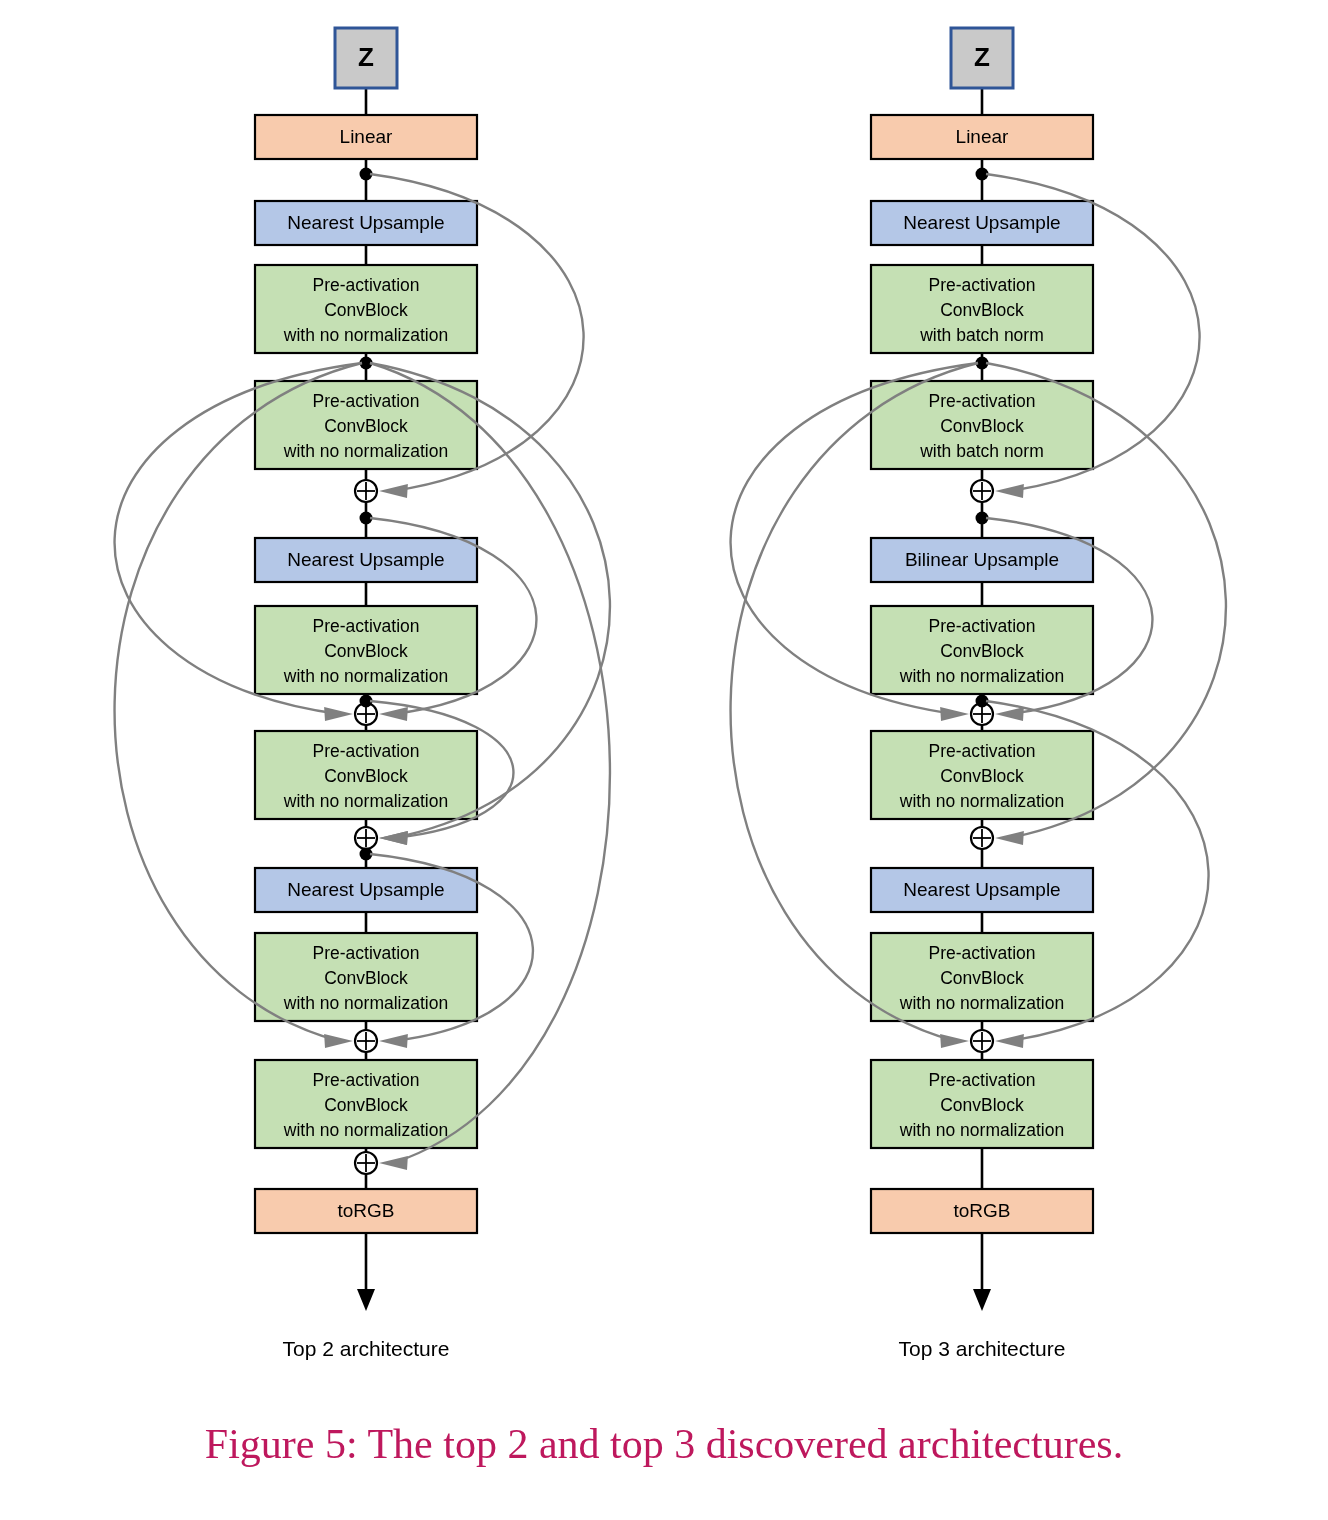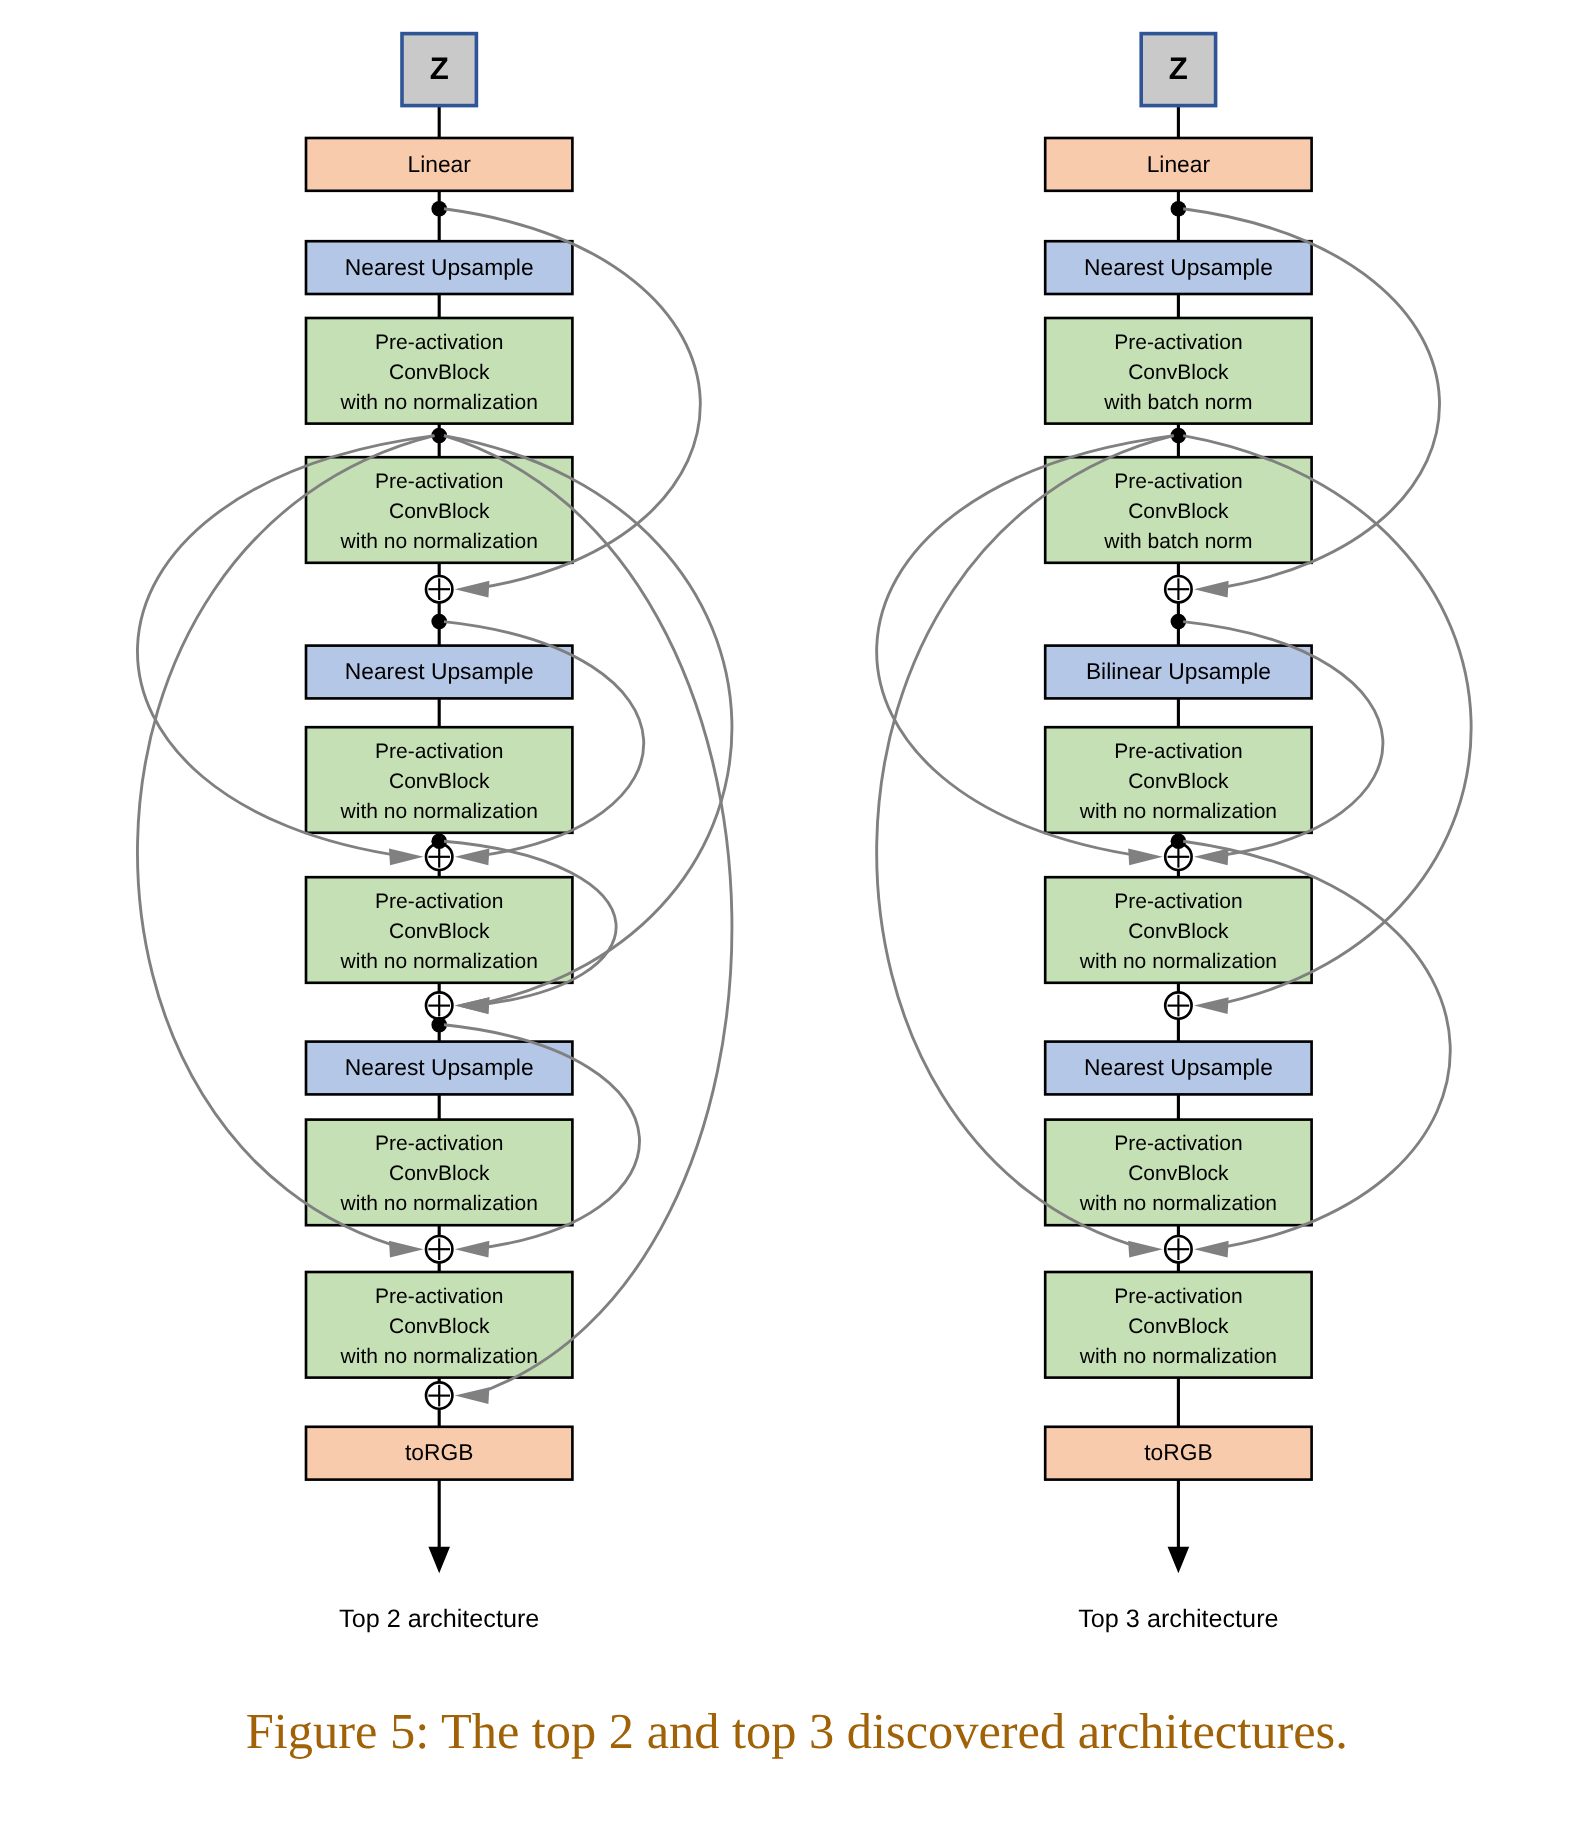--- a/index.html
+++ b/index.html
@@ -74,21 +74,21 @@
     text-anchor: middle;
   }
   .fig-caption {
     position: absolute;
     left: 0;
     top: 1420px;
     width: 1328px;
     text-align: center;
     font-family: "Liberation Serif", serif;
     font-size: 42px;
-    color: #a16207;
+    color: #be185d;
   }
 </style>
 </head>
 <body>
 
 <div id="figure-root">
   <svg id="diagram-svg" width="1328" height="1420" viewBox="0 0 1328 1420">
       <g>
         <path d="M 366 88 L 366 1305" class="main-line"></path>
         <path d="M 357 1289 L 375 1289 L 366 1311 Z" class="arrowhead-black"></path>

